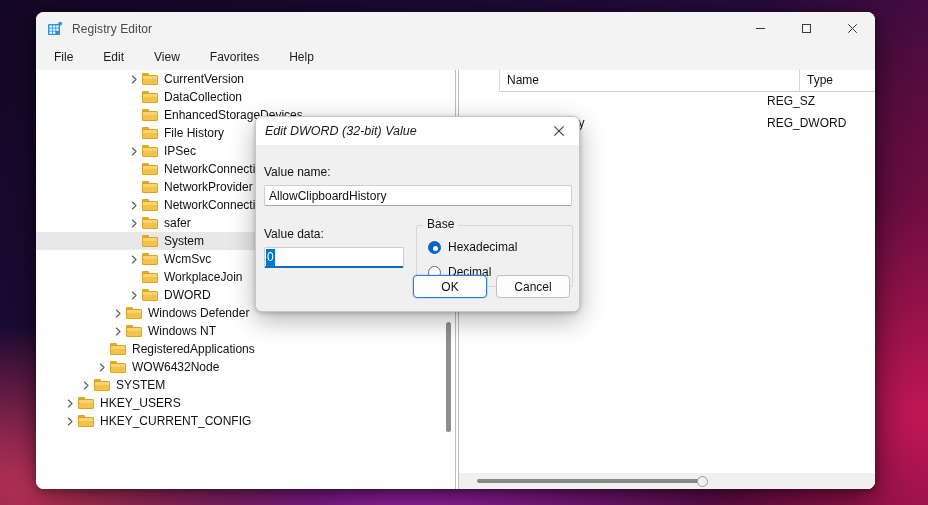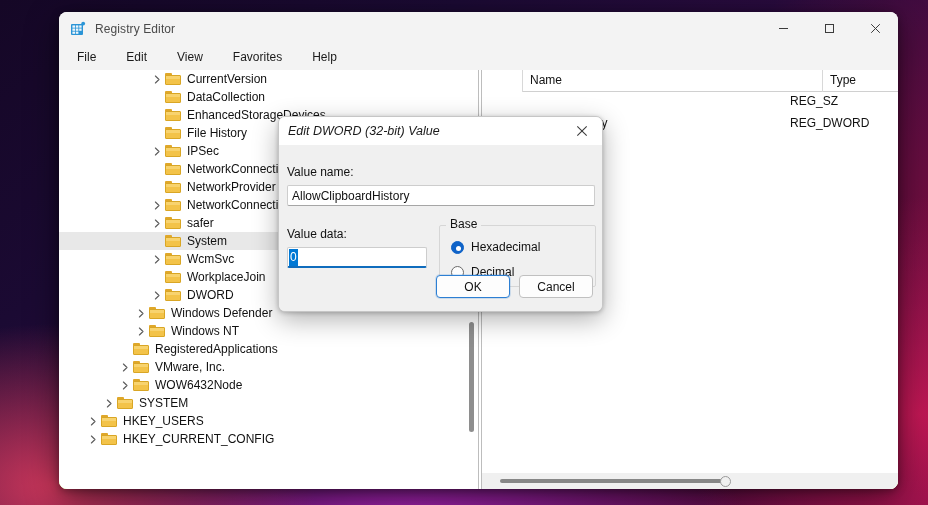--- a/index.html
+++ b/index.html
@@ -18,21 +18,21 @@
       radial-gradient(ellipse 420px 260px at 6% 96%,  rgba(232,62,96,0.85) 0%, rgba(232,62,96,0) 62%),
       radial-gradient(ellipse 520px 200px at 44% 104%, rgba(176,38,190,0.95) 0%, rgba(176,38,190,0) 65%),
       radial-gradient(ellipse 360px 330px at 99% 82%, rgba(214,26,88,0.80) 0%, rgba(214,26,88,0) 66%),
       radial-gradient(ellipse 300px 420px at 100% 40%, rgba(120,14,60,0.75) 0%, rgba(120,14,60,0) 70%),
       linear-gradient(145deg, #150726 0%, #1b0a33 28%, #2b0b3f 52%, #4a0b46 74%, #6d0c42 100%);
   }
 
   
   #regedit-window {
     position: absolute;
-    left: 59px; top: 12px;
+    left: 36px; top: 12px;
     width: 839px; height: 477px;
     background: #ffffff;
     border-radius: 8px;
     box-shadow: 0 10px 34px rgba(0,0,0,0.48), 0 2px 8px rgba(0,0,0,0.35);
     overflow: hidden;
     display: flex; flex-direction: column;
   }
 
   
   #titlebar {
@@ -501,32 +501,20 @@
             <div class="tree-row" style="padding-left: 59px;">
               <span class="twisty">
                 <svg width="7" height="9" viewBox="0 0 7 9">
                   <path d="M1.4 1 L5 4.5 L1.4 8" fill="none" stroke="currentColor" stroke-width="1.1" stroke-linecap="round" stroke-linejoin="round"></path>
                 </svg>
               </span>
               <span class="folder">
                 <span class="tab"></span>
                 <span class="body"></span>
               </span>
-              <span class="tree-label">VMware, Inc.</span>
-            </div>
-            <div class="tree-row" style="padding-left: 59px;">
-              <span class="twisty">
-                <svg width="7" height="9" viewBox="0 0 7 9">
-                  <path d="M1.4 1 L5 4.5 L1.4 8" fill="none" stroke="currentColor" stroke-width="1.1" stroke-linecap="round" stroke-linejoin="round"></path>
-                </svg>
-              </span>
-              <span class="folder">
-                <span class="tab"></span>
-                <span class="body"></span>
-              </span>
               <span class="tree-label">WOW6432Node</span>
             </div>
             <div class="tree-row" style="padding-left: 43px;">
               <span class="twisty">
                 <svg width="7" height="9" viewBox="0 0 7 9">
                   <path d="M1.4 1 L5 4.5 L1.4 8" fill="none" stroke="currentColor" stroke-width="1.1" stroke-linecap="round" stroke-linejoin="round"></path>
                 </svg>
               </span>
               <span class="folder">
                 <span class="tab"></span>

